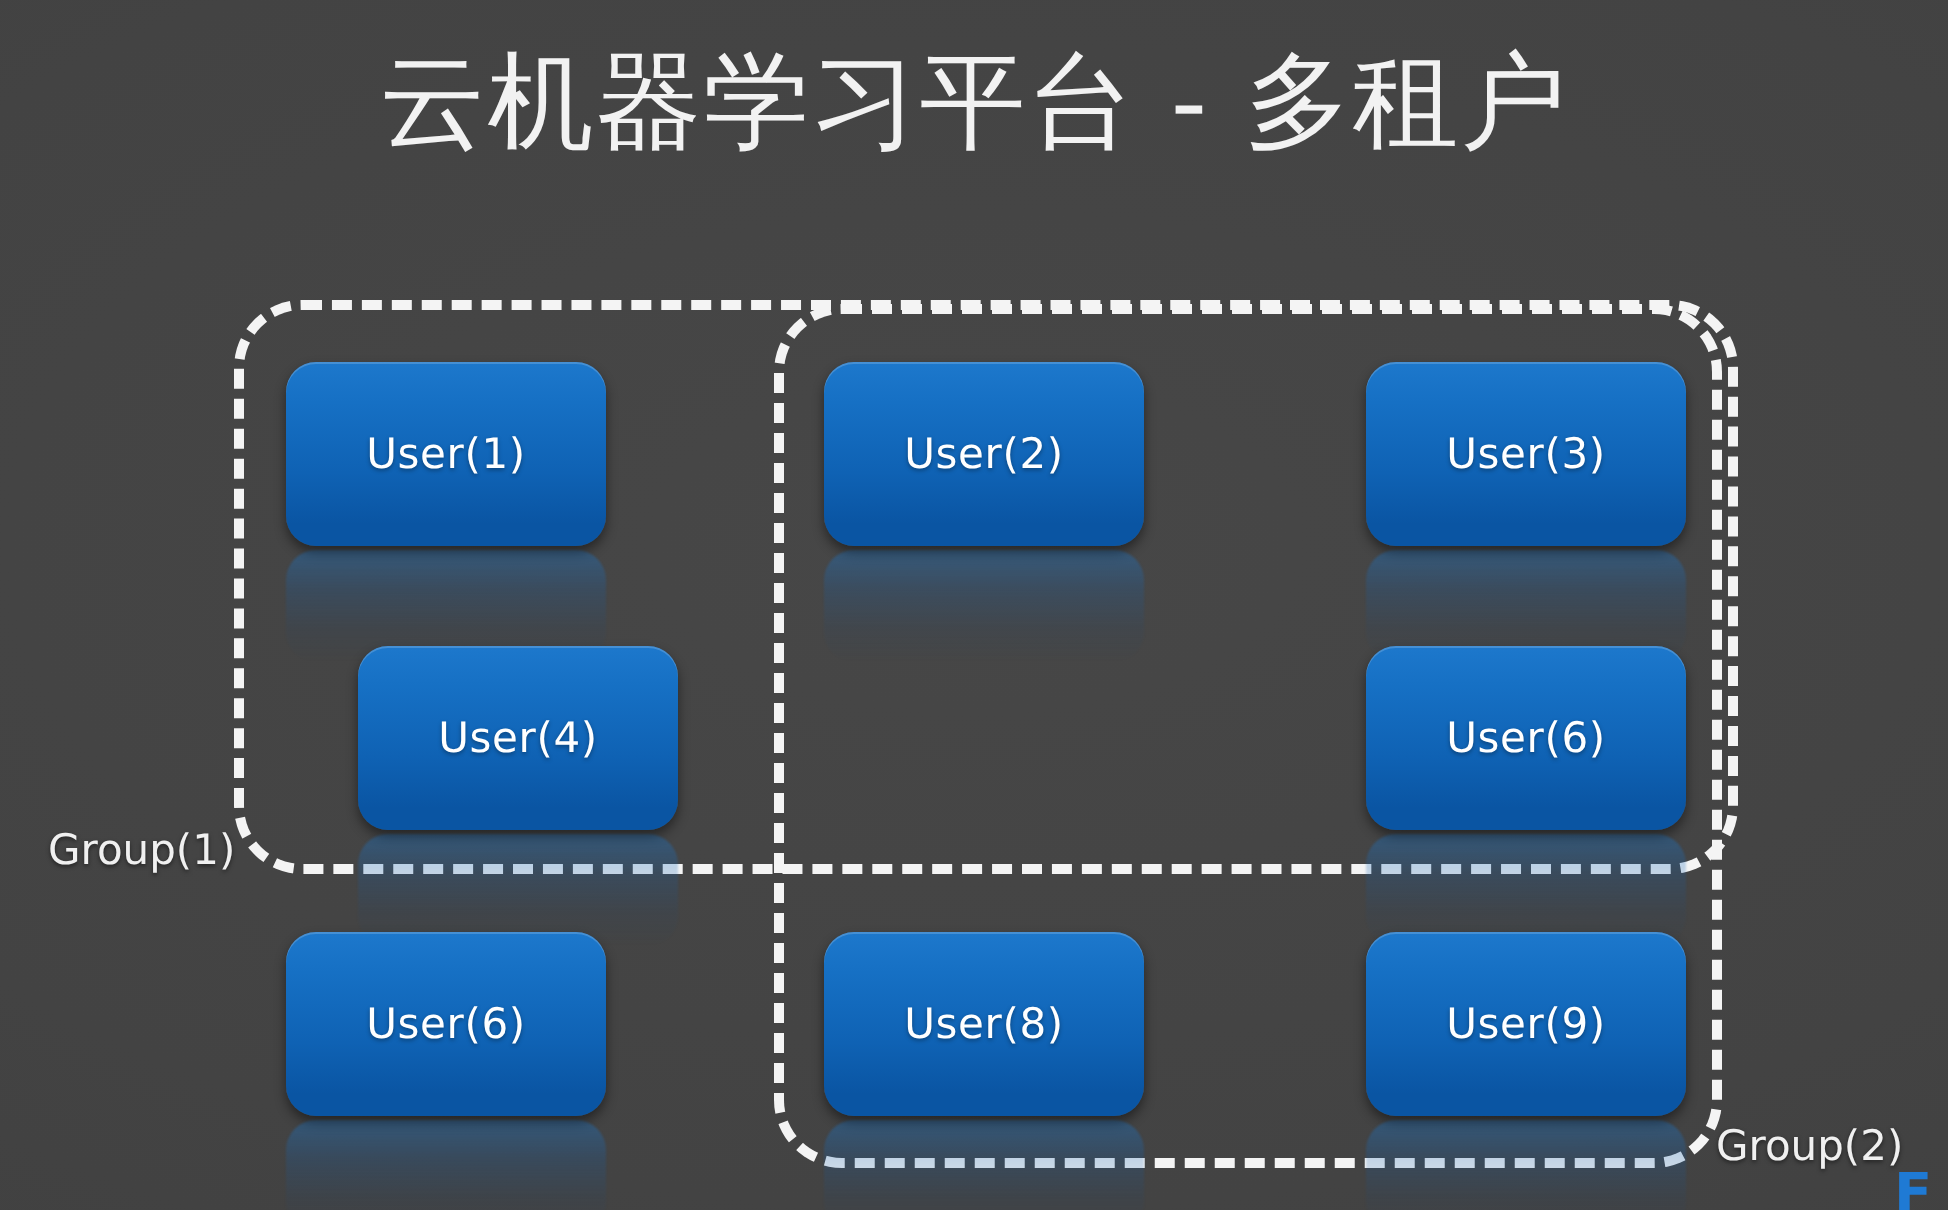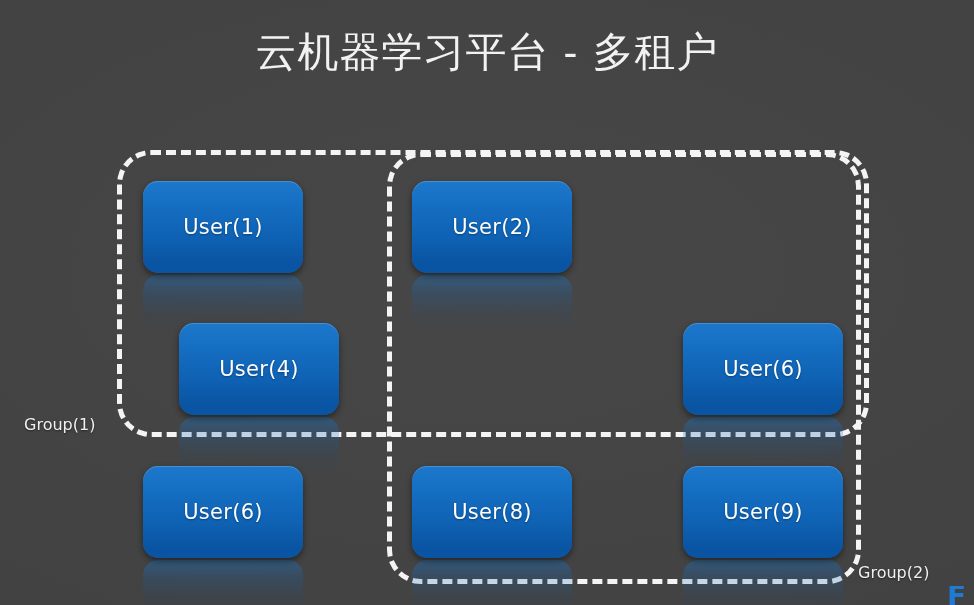--- a/index.html
+++ b/index.html
@@ -24,21 +24,21 @@
 
   
   #title {
     position: absolute;
     left: 0;
     top: 12px;
     width: 974px;
     text-align: center;
     color: #f2f2f2;
     font-family: "DejaVu Serif", "Liberation Serif", serif;
-    font-size: 41px;
+    font-size: 53px;
     font-weight: 400;
     line-height: 80px;
     letter-spacing: 1px;
     white-space: nowrap;
   }
 
   
   .group-region {
     position: absolute;
     box-sizing: border-box;
@@ -56,21 +56,21 @@
     left: 387px;
     top: 152px;
     width: 474px;
     height: 432px;
   }
 
   .group-label {
     position: absolute;
     color: #f0f0f0;
     font-family: "DejaVu Sans", "Liberation Sans", sans-serif;
-    font-size: 16px;
+    font-size: 21px;
     line-height: 26px;
     white-space: nowrap;
     text-shadow: 0 1px 2px rgba(0,0,0,0.5);
   }
   #group-label-1 {
     left: 24px;
     top: 412px;
   }
   #group-label-2 {
     left: 858px;
@@ -166,20 +166,26 @@
     </div>
   </div>
 
   <div class="user-cell" style="left:412px; top:181px;">
     <div class="user-reflection"></div>
     <div class="user-box">
       <span class="user-label">User(2)</span>
     </div>
   </div>
 
+  <div class="user-cell" style="left:683px; top:181px;">
+    <div class="user-reflection"></div>
+    <div class="user-box">
+      <span class="user-label">User(3)</span>
+    </div>
+  </div>
 
   <div class="user-cell" style="left:143px; top:323px;margin-left:36px;">
     <div class="user-reflection"></div>
     <div class="user-box">
       <span class="user-label">User(4)</span>
     </div>
   </div>
 
 
   <div class="user-cell" style="left:683px; top:323px;">

